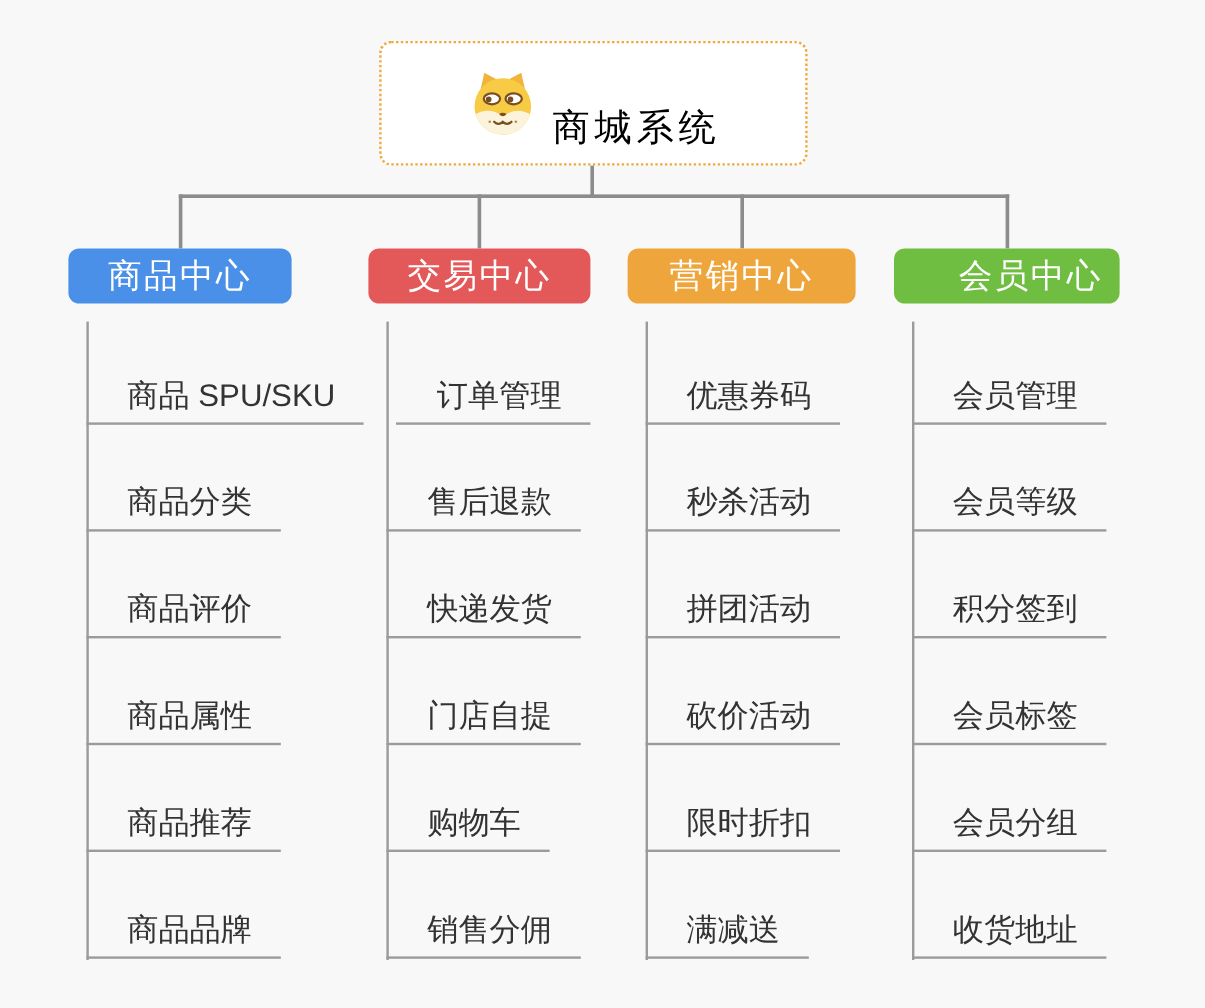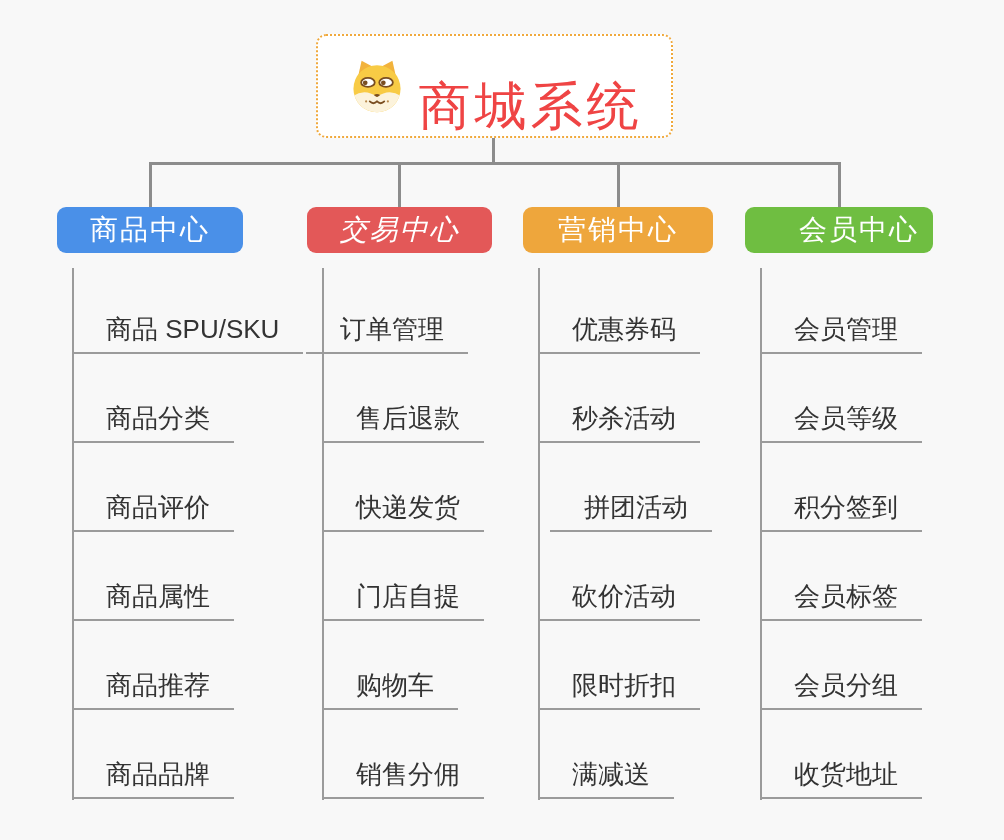--- a/index.html
+++ b/index.html
@@ -10,21 +10,21 @@
   }
   .line { position:absolute; background:#8C8C8C; }
   .trunk { position:absolute; width:2px; background:#9B9B9B; }
 
   .root-node {
     position:absolute; left:316px; top:34px; width:357px; height:104px;
     box-sizing:border-box; background:#FFFFFF;
     border:2px dotted #F0A93C; border-radius:10px;
     display:flex; align-items:center; justify-content:center; gap:12px;
   }
-  .root-title { font-size:52px; letter-spacing:4px; color:#ef4444;margin-top:42px; }
+  .root-title { font-size:31px; letter-spacing:4px; color:#000000;margin-top:42px; }
   .dog-icon svg { width:60px; height:58px; display:block; }
 
   .branch-node {
     position:absolute; top:207px; height:46px; box-sizing:border-box;
     border-radius:9px; display:flex; align-items:center; justify-content:center;
     color:#FFFFFF; font-size:28px; letter-spacing:2px;
   }
 
   .child-item {
     position:absolute; display:inline-block; white-space:nowrap;
@@ -65,34 +65,34 @@
     <div class="line" style="background: rgb(140, 140, 140); left: 148.5px; top: 162px; width: 3px; height: 45px;"></div>
     <div class="branch-node" style="left: 57px; width: 186px; background: rgb(74, 144, 232);">商品中心</div>
     <div class="trunk" style="left: 72px; top: 268px; height: 532px;"></div>
     <div class="child-item" style="left: 72px; top: 314px;">商品 SPU/SKU</div>
     <div class="child-item" style="left: 72px; top: 403px;">商品分类</div>
     <div class="child-item" style="left: 72px; top: 492px;">商品评价</div>
     <div class="child-item" style="left: 72px; top: 581px;">商品属性</div>
     <div class="child-item" style="left: 72px; top: 670px;">商品推荐</div>
     <div class="child-item" style="left: 72px; top: 759px;">商品品牌</div>
     <div class="line" style="background: rgb(140, 140, 140); left: 398px; top: 162px; width: 3px; height: 45px;"></div>
-    <div class="branch-node" style="left: 307px; width: 185px; background: rgb(227, 88, 88); font-style: italic;">交易中心</div>
+    <div class="branch-node" style="left: 307px; width: 185px; background: rgb(227, 88, 88);">交易中心</div>
     <div class="trunk" style="left: 322px; top: 268px; height: 532px;"></div>
-    <div class="child-item" style="left: 306px; top: 314px;">订单管理</div>
+    <div class="child-item" style="left: 330px; top: 314px;">订单管理</div>
     <div class="child-item" style="left: 322px; top: 403px;">售后退款</div>
     <div class="child-item" style="left: 322px; top: 492px;">快递发货</div>
     <div class="child-item" style="left: 322px; top: 581px;">门店自提</div>
     <div class="child-item" style="left: 322px; top: 670px;">购物车</div>
     <div class="child-item" style="left: 322px; top: 759px;">销售分佣</div>
     <div class="line" style="background: rgb(140, 140, 140); left: 616.5px; top: 162px; width: 3px; height: 45px;"></div>
     <div class="branch-node" style="left: 523px; width: 190px; background: rgb(238, 166, 60);">营销中心</div>
     <div class="trunk" style="left: 538px; top: 268px; height: 532px;"></div>
     <div class="child-item" style="left: 538px; top: 314px;">优惠券码</div>
     <div class="child-item" style="left: 538px; top: 403px;">秒杀活动</div>
-    <div class="child-item" style="left: 538px; top: 492px; margin-left: 12px;">拼团活动</div>
+    <div class="child-item" style="left: 538px; top: 492px;">拼团活动</div>
     <div class="child-item" style="left: 538px; top: 581px;">砍价活动</div>
     <div class="child-item" style="left: 538px; top: 670px;">限时折扣</div>
     <div class="child-item" style="left: 538px; top: 759px;">满减送</div>
     <div class="line" style="background: rgb(140, 140, 140); left: 837.5px; top: 162px; width: 3px; height: 45px;"></div>
     <div class="branch-node" style="left: 745px; width: 188px; background: rgb(111, 190, 65); padding-left: 40px;">会员中心</div>
     <div class="trunk" style="left: 760px; top: 268px; height: 532px;"></div>
     <div class="child-item" style="left: 760px; top: 314px;">会员管理</div>
     <div class="child-item" style="left: 760px; top: 403px;">会员等级</div>
     <div class="child-item" style="left: 760px; top: 492px;">积分签到</div>
     <div class="child-item" style="left: 760px; top: 581px;">会员标签</div>

